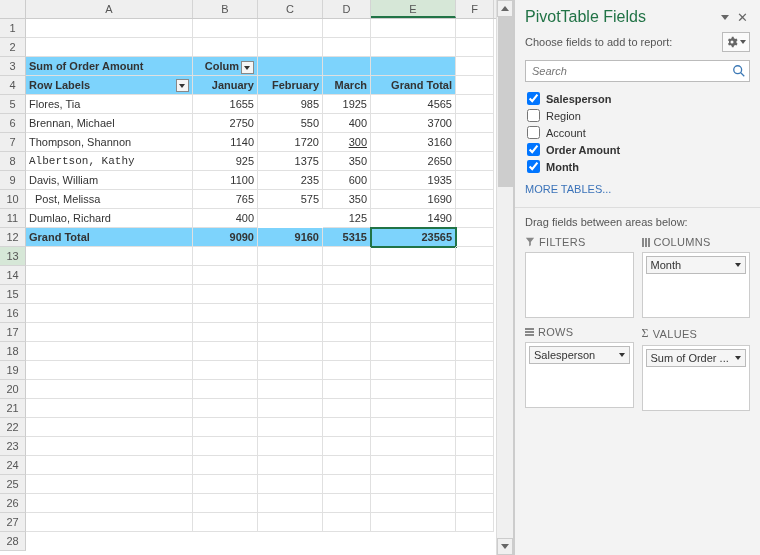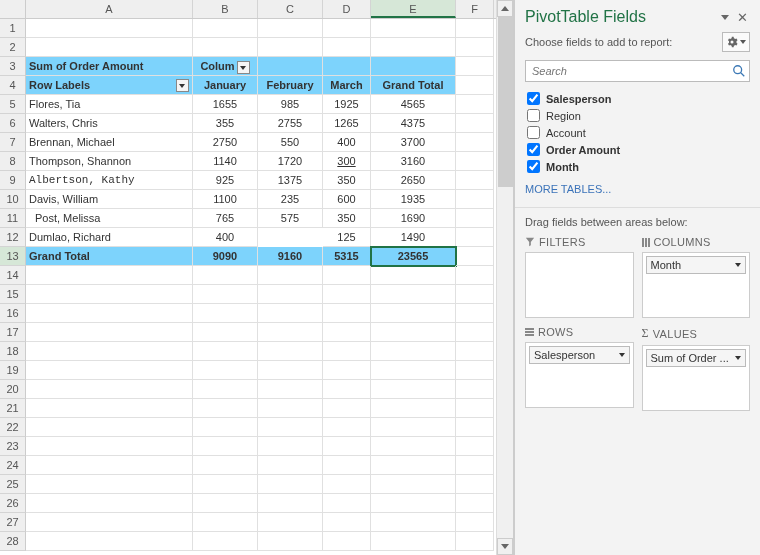--- a/index.html
+++ b/index.html
@@ -10,21 +10,21 @@
 .corner { width: 26px; border-right: 1px solid #ccc; background: #efefef; }
 .col-h { text-align: center; line-height: 19px; border-right: 1px solid #d4d4d4; background: #efefef; color: #555; }
 .col-h.active { background: #d6e7d7; border-bottom: 2px solid #217346; }
 .grid-body { display: flex; }
 .row-headers { width: 26px; }
 .row-h { height: 19px; text-align: center; line-height: 19px; border-bottom: 1px solid #d4d4d4; border-right: 1px solid #ccc; background: #efefef; color: #555; font-size: 11px; }
 .row-h.active { background: #d6e7d7; }
 .cells { position: relative; }
 .row { display: flex; height: 19px; }
 .cell { border-right: 1px solid #e0e0e0; border-bottom: 1px solid #e0e0e0; padding: 0 3px; line-height: 18px; overflow: hidden; white-space: nowrap; font-size: 11px; }
-.cell.num { text-align: center; }
+.cell.num { text-align: right; }
 .pivot-b { background: #7dd3fc; font-weight: bold; }
 .dropdown-btn { display:inline-block; width:13px; height:13px; border:1px solid #888; background:#f5f5f5; vertical-align:middle; margin-left:2px; position:relative; }
 .dropdown-btn::after { content:""; position:absolute; left:2px; top:4px; border-left:3px solid transparent; border-right:3px solid transparent; border-top:4px solid #333; }
 .sel-cell { outline: 2px solid #217346; outline-offset: -1px; }
 .scrollbar-v { position: absolute; right: 0; top: 0; width: 17px; height: 100%; background: #f0f0f0; border-left: 1px solid #ddd; }
 .scroll-btn { height: 17px; background: #f0f0f0; border: 1px solid #ccc; display:flex; align-items:center; justify-content:center; }
 .scroll-thumb { position:absolute; top:17px; width:15px; left:1px; height:170px; background:#cdcdcd; }
 .arrow-up { width:0; height:0; border-left:4px solid transparent; border-right:4px solid transparent; border-bottom:5px solid #666; }
 .arrow-down { width:0; height:0; border-left:4px solid transparent; border-right:4px solid transparent; border-top:5px solid #666; }
 
@@ -144,28 +144,20 @@
           </div>
           <div class="row">
             <div class="cell" style="width: 167px;">Flores, Tia</div>
             <div class="cell num" style="width: 65px;">1655</div>
             <div class="cell num" style="width: 65px;">985</div>
             <div class="cell num" style="width: 48px;">1925</div>
             <div class="cell num" style="width: 85px;">4565</div>
             <div class="cell" style="width: 38px;"></div>
           </div>
           <div class="row">
-            <div class="cell" style="width: 167px;">Walters, Chris</div>
-            <div class="cell num" style="width: 65px;">355</div>
-            <div class="cell num" style="width: 65px;">2755</div>
-            <div class="cell num" style="width: 48px;">1265</div>
-            <div class="cell num" style="width: 85px;">4375</div>
-            <div class="cell" style="width: 38px;"></div>
-          </div>
-          <div class="row">
             <div class="cell" style="width: 167px;">Brennan, Michael</div>
             <div class="cell num" style="width: 65px;">2750</div>
             <div class="cell num" style="width: 65px;">550</div>
             <div class="cell num" style="width: 48px;">400</div>
             <div class="cell num" style="width: 85px;">3700</div>
             <div class="cell" style="width: 38px;"></div>
           </div>
           <div class="row">
             <div class="cell" style="width: 167px;">Thompson, Shannon</div>
             <div class="cell num" style="width: 65px;">1140</div>

